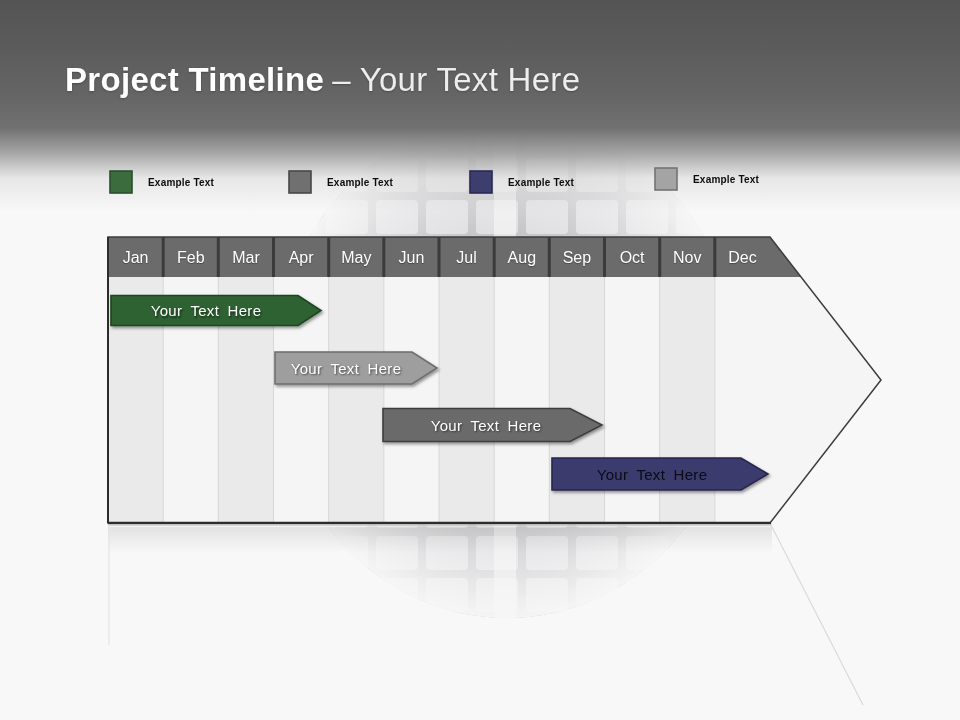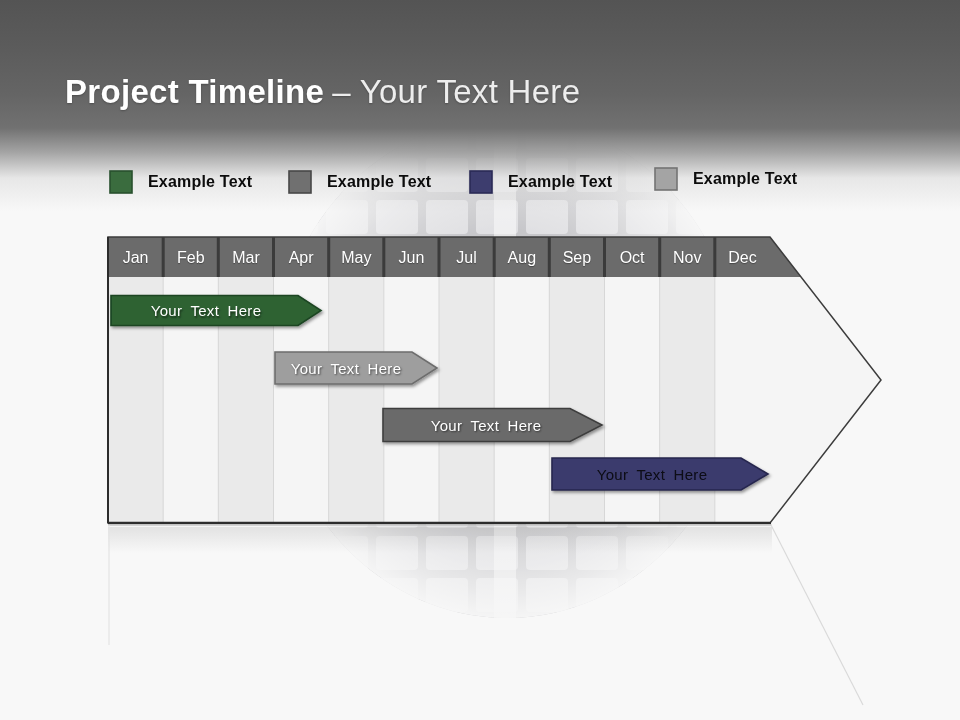--- a/index.html
+++ b/index.html
@@ -17,32 +17,32 @@
   
   .header-gradient{
     position:absolute;left:0;top:0;width:960px;height:215px;z-index:2;
     background:linear-gradient(180deg,
       #545454 0px,#5b5b5b 45px,#656565 95px,#717171 128px,
       rgba(145,145,145,0.82) 152px,rgba(205,205,205,0.40) 178px,
       rgba(248,248,248,0) 212px);
   }
 
   .slide-title{
-    position:absolute;left:65px;top:72px;z-index:4;
+    position:absolute;left:65px;top:60px;z-index:4;
     font-size:33px;line-height:40px;letter-spacing:0.3px;white-space:nowrap;
     text-shadow:0 1px 2px rgba(0,0,0,0.25);
   }
   .slide-title .t-bold{font-weight:bold;color:#ffffff;}
   .slide-title .t-light{font-weight:normal;color:#ededed;margin-left:8px;}
 
   .legend{position:absolute;left:0;top:0;z-index:4;}
   .legend-item{position:absolute;top:170px;display:flex;align-items:center;}
   .legend-item .swatch{display:block;}
   .legend-item .lg-label{
-    margin-left:15px;font-size:16px;font-weight:bold;color:#0c0c0c;
+    margin-left:15px;font-size:10px;font-weight:bold;color:#0c0c0c;
     letter-spacing:0.2px;white-space:nowrap;
   }
 
   .timeline-svg{position:absolute;left:0;top:0;z-index:3;}
 
   .month-label{
     font-size:16px;fill:#ffffff;
     text-shadow:0 1px 1px rgba(0,0,0,0.35);
   }
   .bar-label{

